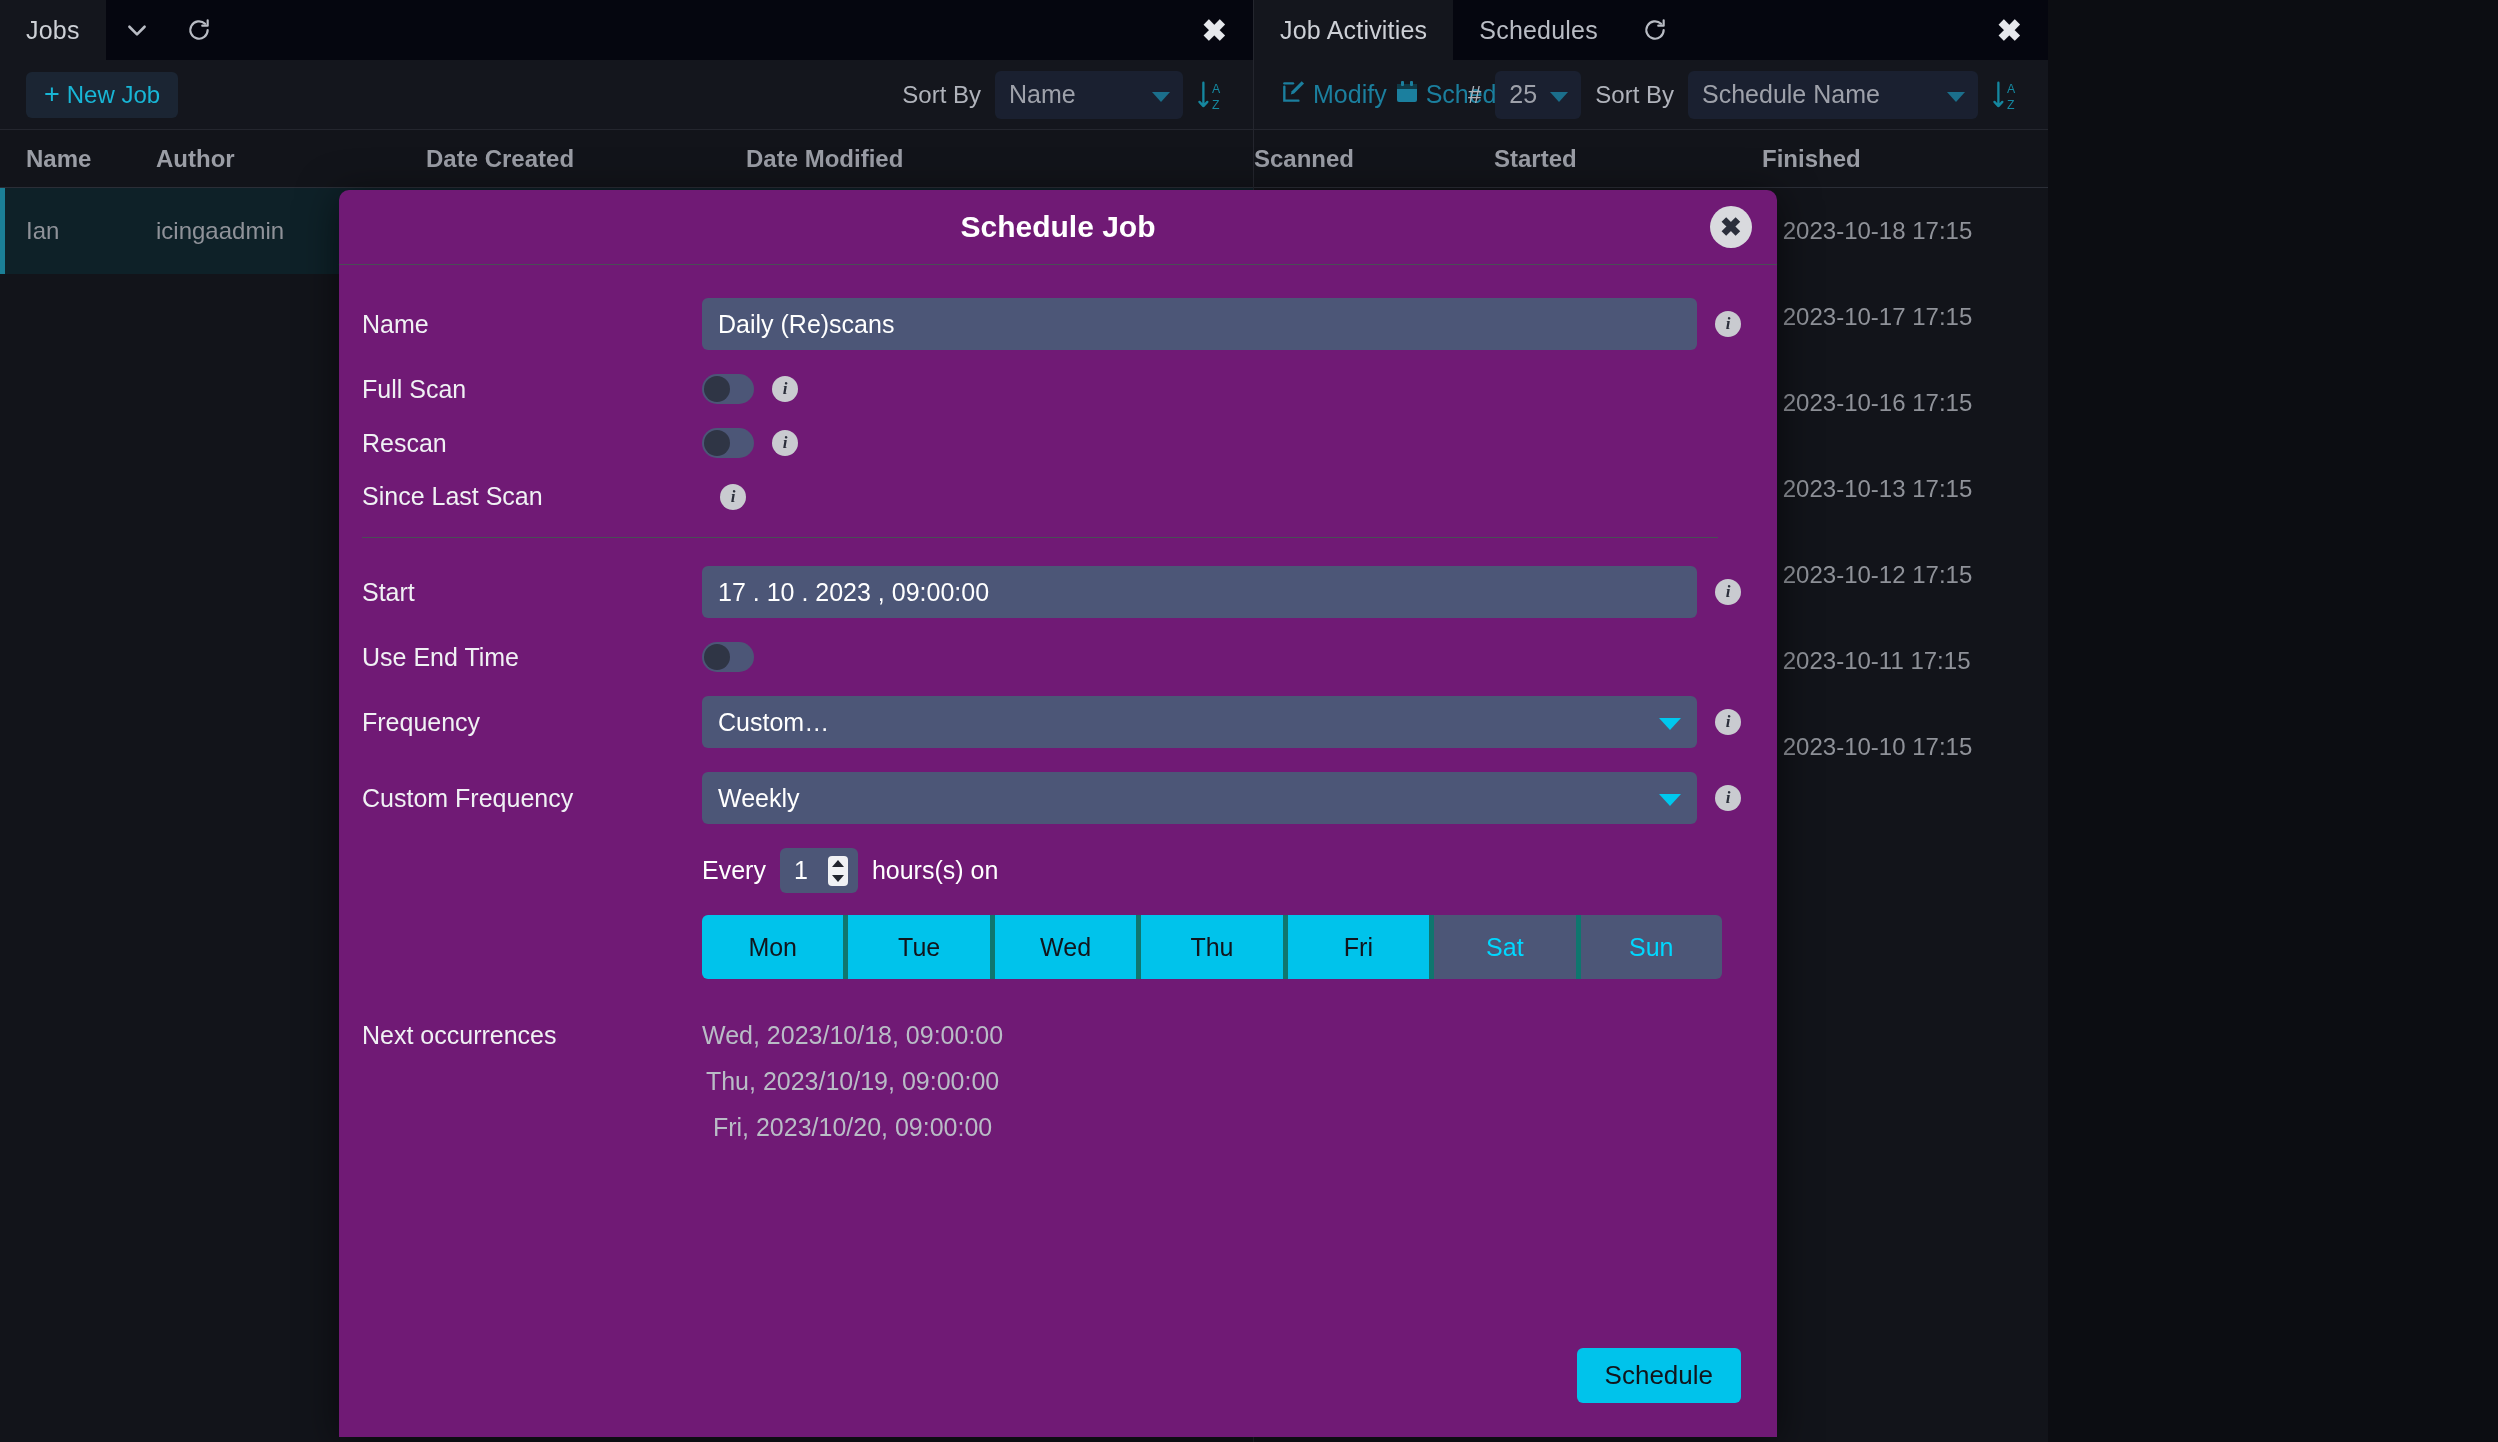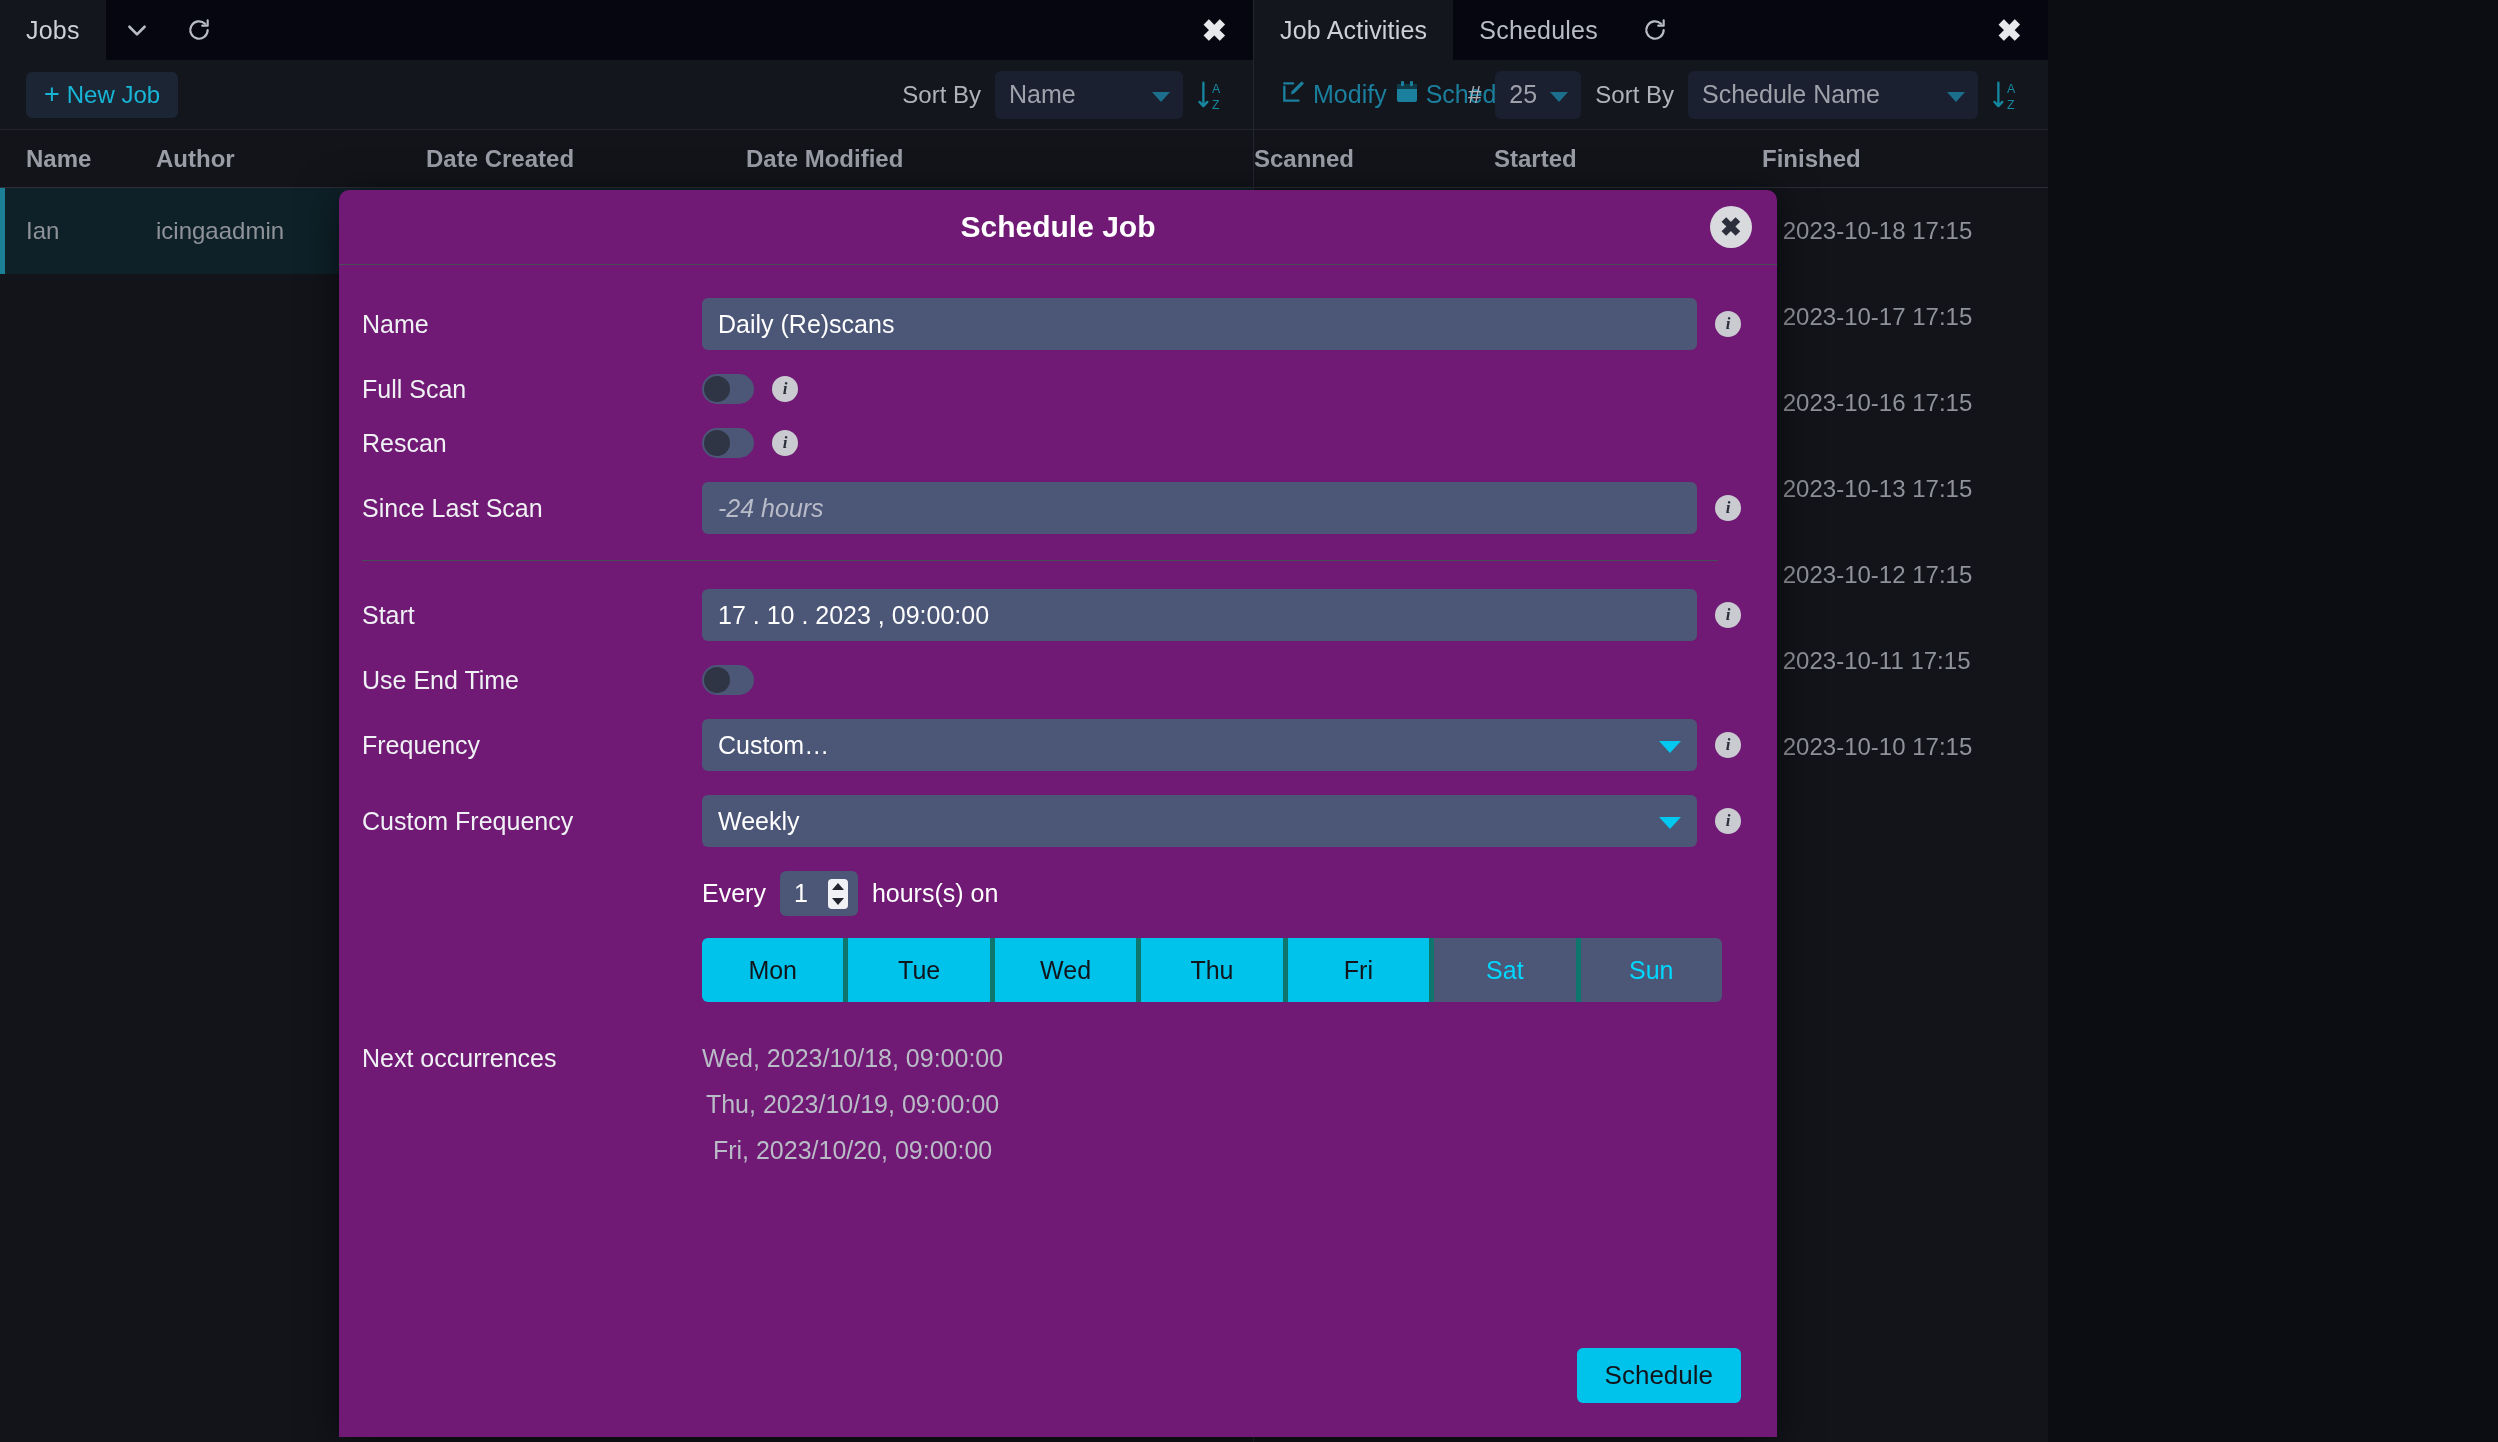--- a/index.html
+++ b/index.html
@@ -439,21 +439,20 @@
         <div class="row">
           <div class="row-label">Rescan</div>
           <div class="toggle">
               <div class="knob"></div>
             </div>
           <div class="info">i</div>
         </div>
 
         <div class="row">
           <div class="row-label">Since Last Scan</div>
-          <div class="field placeholder">-24 hours</div>
           <div class="info">i</div>
         </div>
 
         <div class="divider"></div>
 
         <div class="row">
           <div class="row-label">Start</div>
           <div class="field">17 . 10 . 2023 , 09:00:00</div>
           <div class="info">i</div>
         </div>

